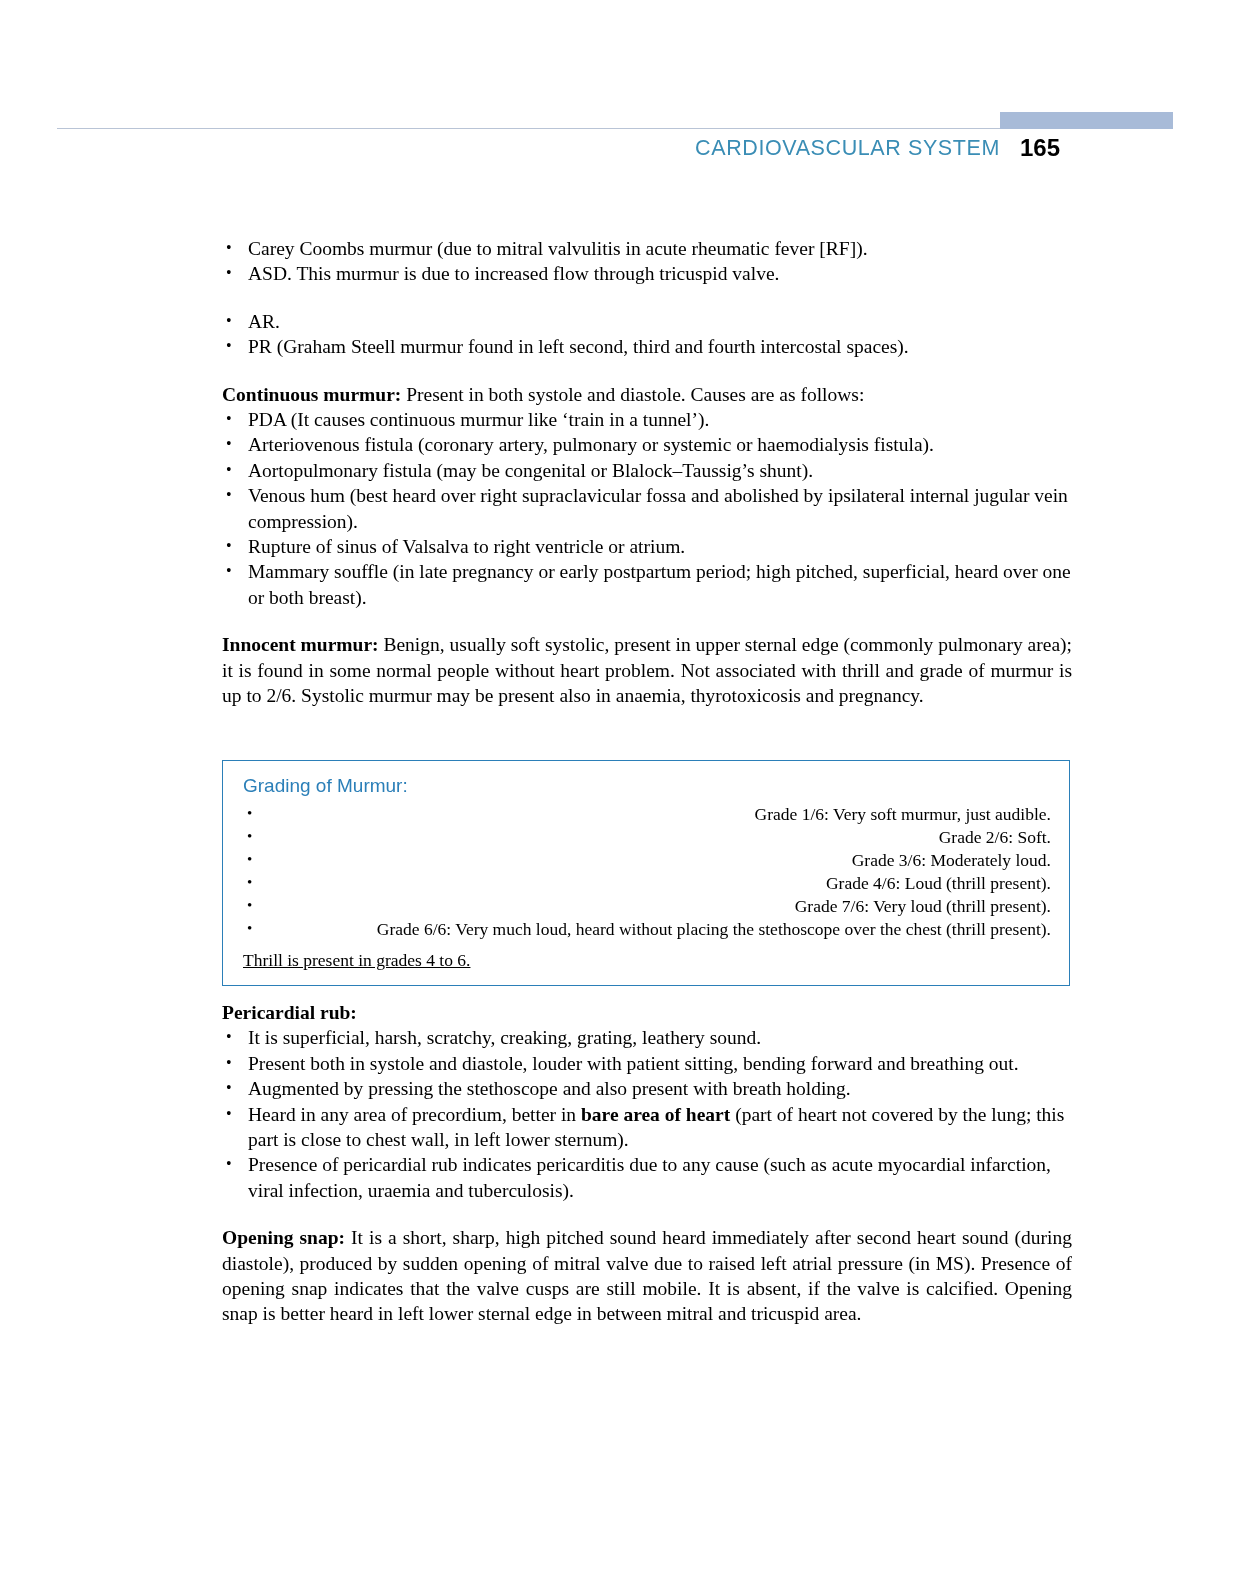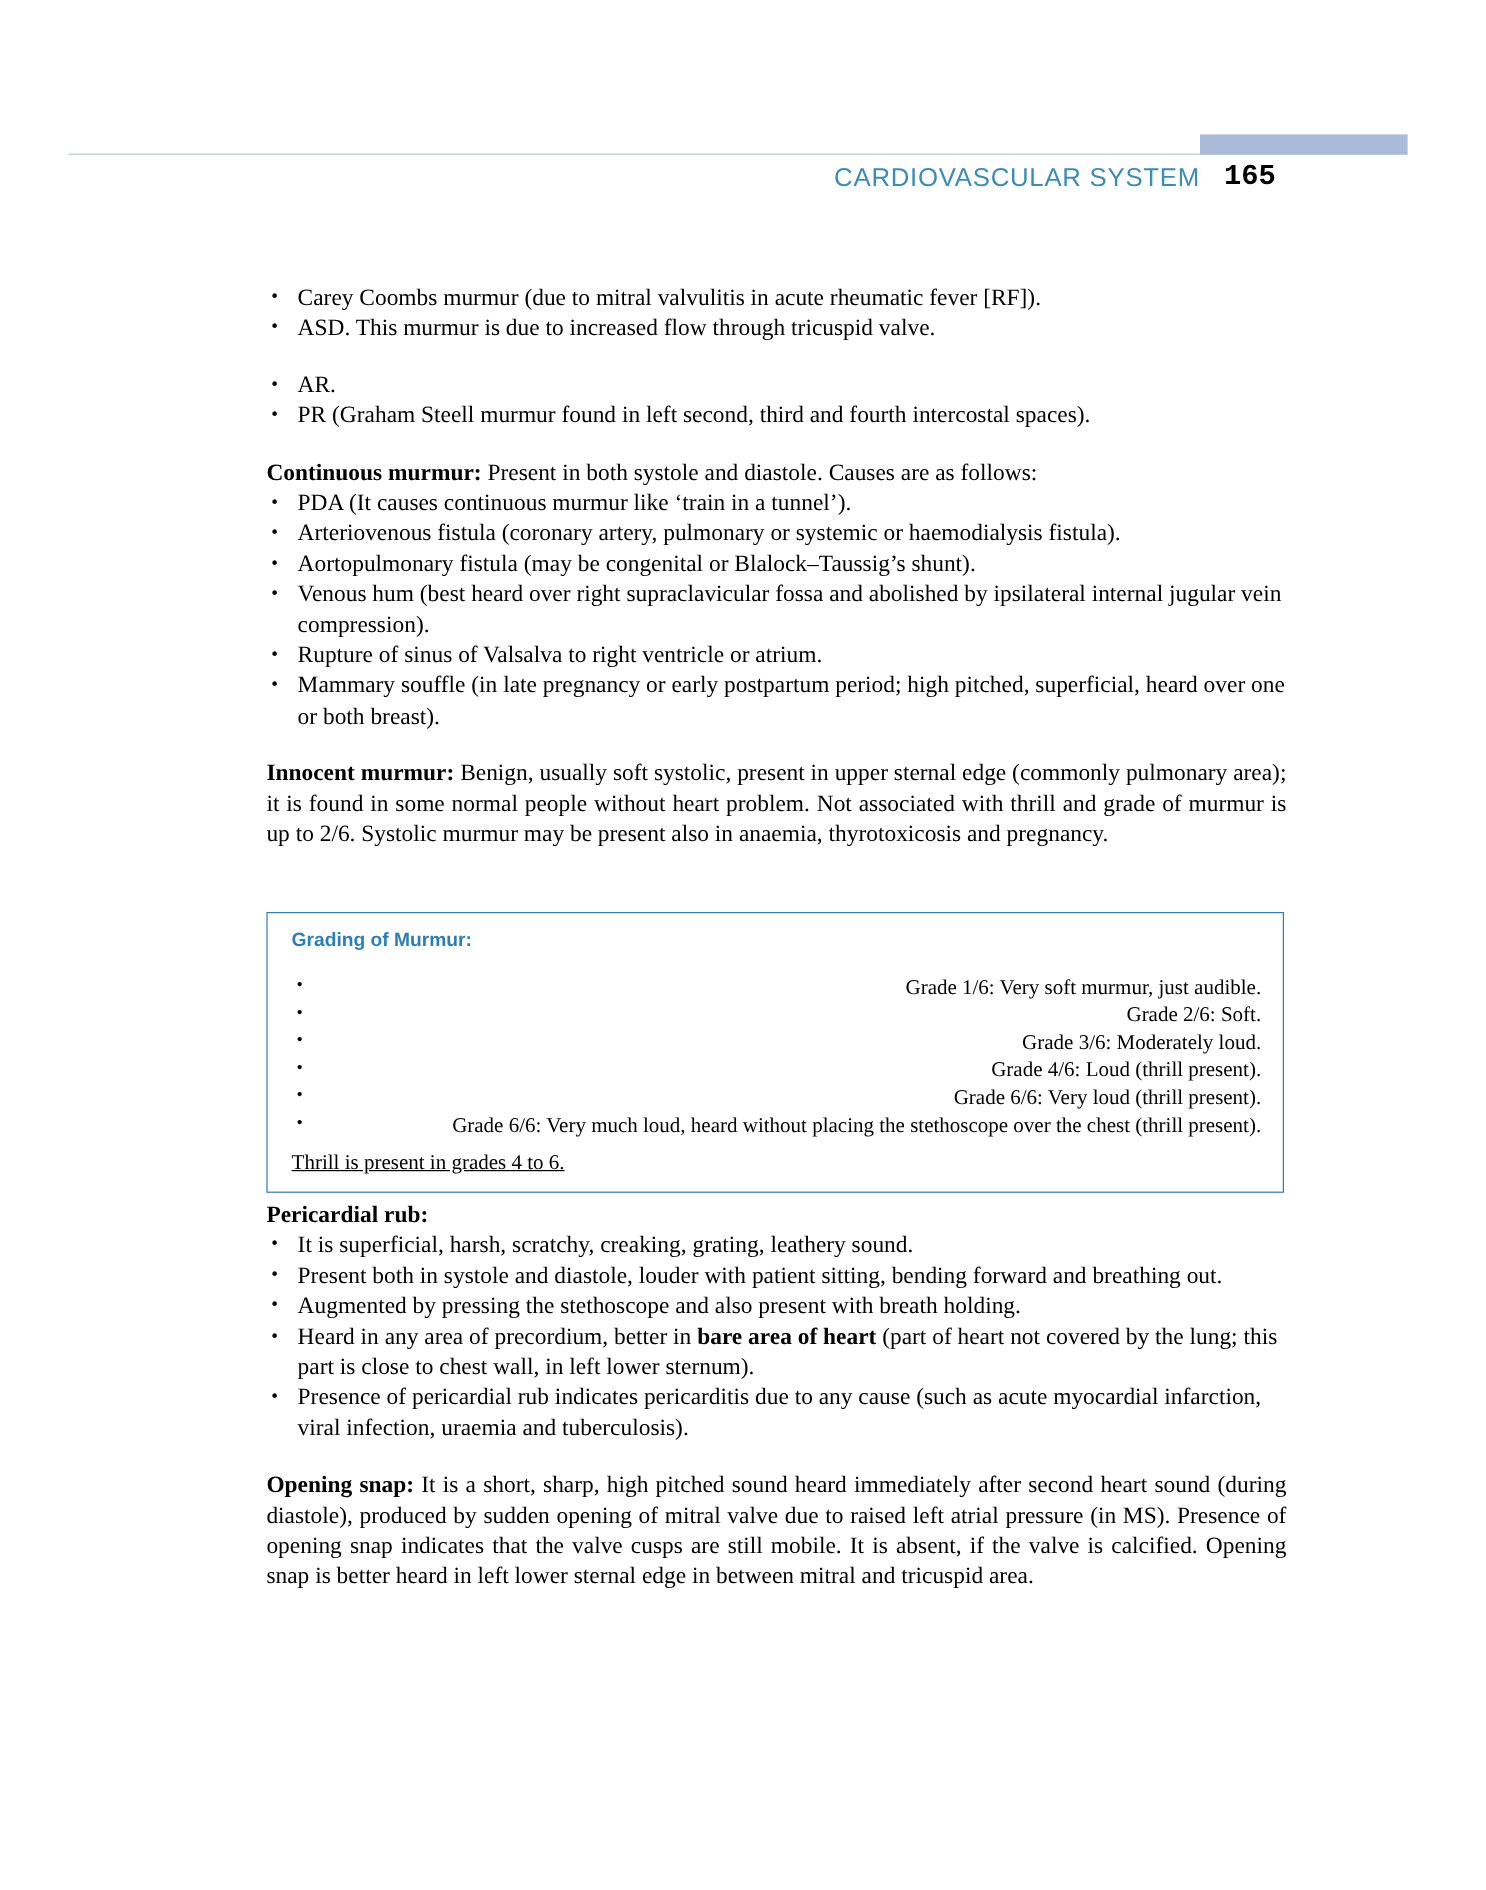--- a/index.html
+++ b/index.html
@@ -53,21 +53,21 @@
     text-align: right;
     font-family: "Liberation Sans", sans-serif;
     font-size: 21.5px;
     letter-spacing: 0.6px;
     color: #3a8db5;
   }
   .header-page {
     position: absolute;
     top: 22px;
     left: 1020px;
-    font-family: Liberation Mono, monospace;
+    font-family: Liberation Sans, sans-serif;
     font-size: 24px;
     font-weight: bold;
     color: #000000;
   }
 
   
   .content {
     position: absolute;
     top: 236px;
     left: 222px;
@@ -108,24 +108,24 @@
     position: absolute;
     top: 760px;
     left: 222px;
     width: 848px;
     box-sizing: border-box;
     border: 1.6px solid #2b7fb8;
     padding: 14px 18px 14px 20px;
   }
   .box-title {
     font-family: "Liberation Sans", sans-serif;
-    font-size: 16px;
-    font-weight: bold;
+    font-size: 19px;
+    font-weight: normal;
     color: #2b7fb8;
-    margin-bottom: 18px;
+    margin-bottom: 6px;
   }
   .box ul.bullets {
     font-size: 17.5px;
     line-height: 23px;
     text-align: right;
   }
   .box ul.bullets li { padding-left: 24px; }
   .box ul.bullets li::before { font-size: 15px; left: 4px; }
   .box-footer {
     font-size: 17.5px;
@@ -189,21 +189,21 @@
 
   </div>
 
   <div class="box">
     <div class="box-title">Grading of Murmur:</div>
     <ul class="bullets">
       <li>Grade 1/6: Very soft murmur, just audible.</li>
       <li>Grade 2/6: Soft.</li>
       <li>Grade 3/6: Moderately loud.</li>
       <li>Grade 4/6: Loud (thrill present).</li>
-      <li>Grade 6/6: Very loud (thrill present).</li>
+      <li>Grade 7/6: Very loud (thrill present).</li>
       <li>Grade 6/6: Very much loud, heard without placing the stethoscope over the chest (thrill present).</li>
     </ul>
     <div class="box-footer">Thrill is present in grades 4 to 6.</div>
   </div>
 
   <div class="content-lower">
 
     <p class="para bold">Pericardial rub:</p>
 
     <ul class="bullets">

